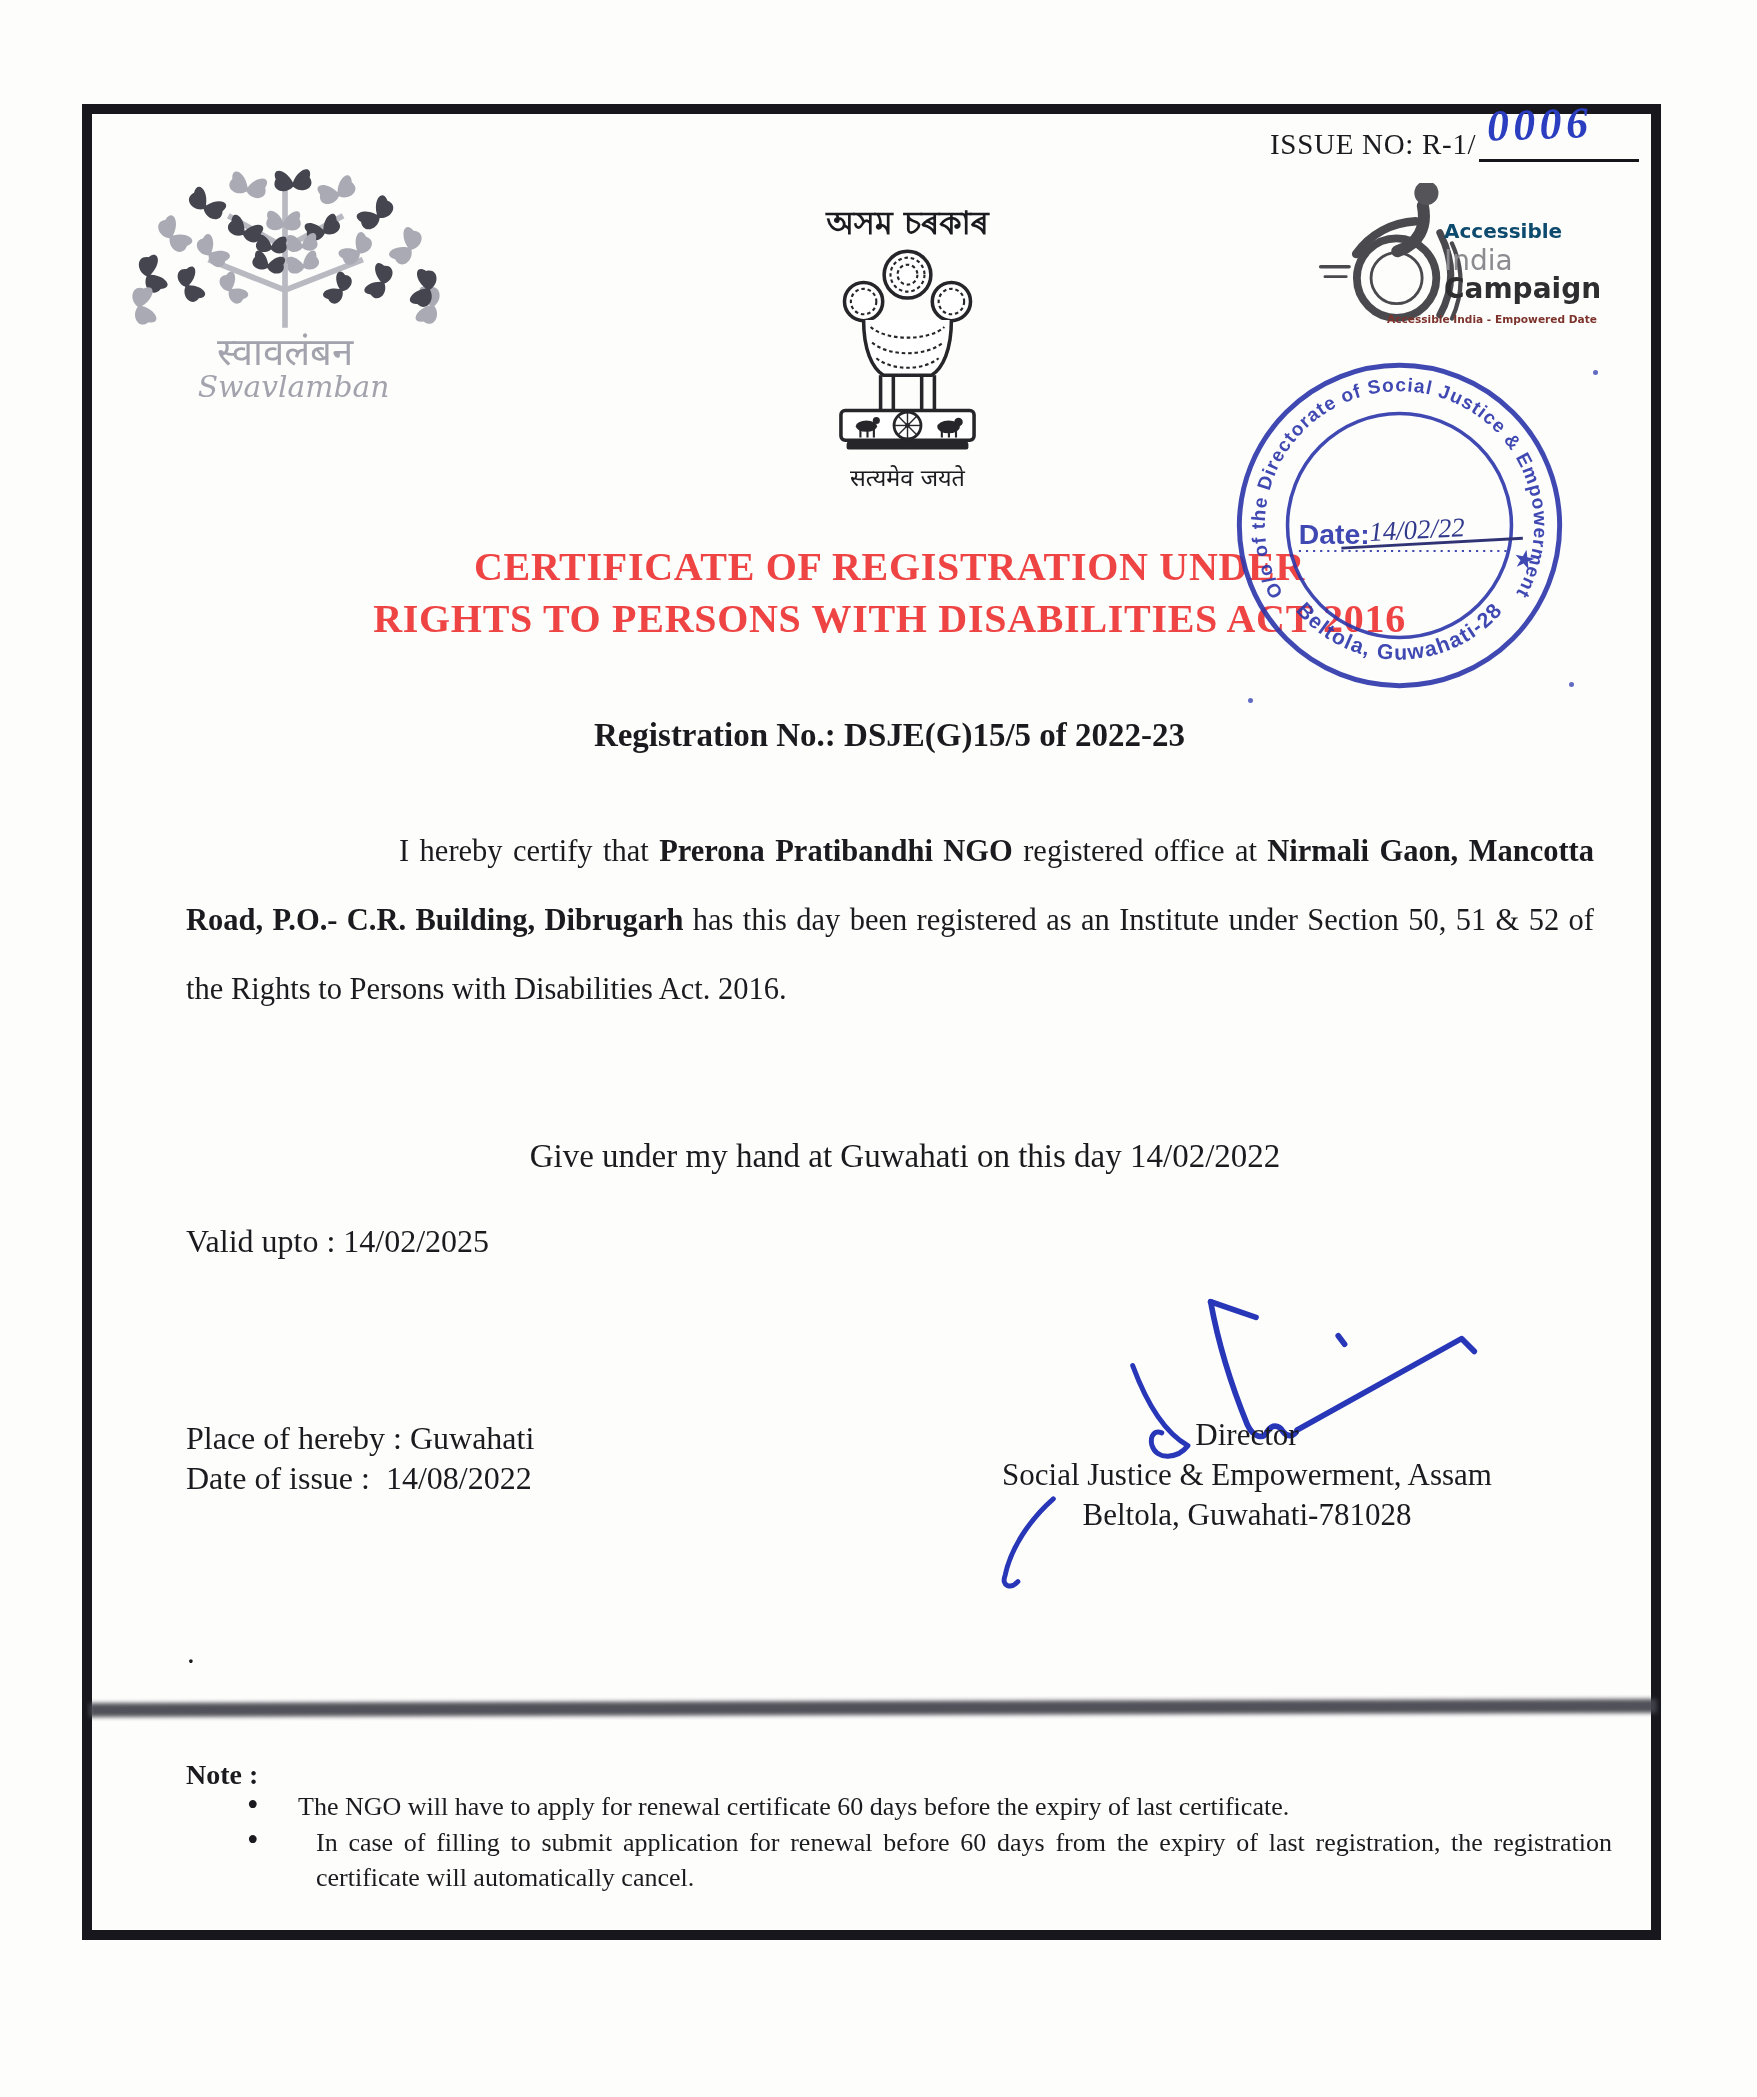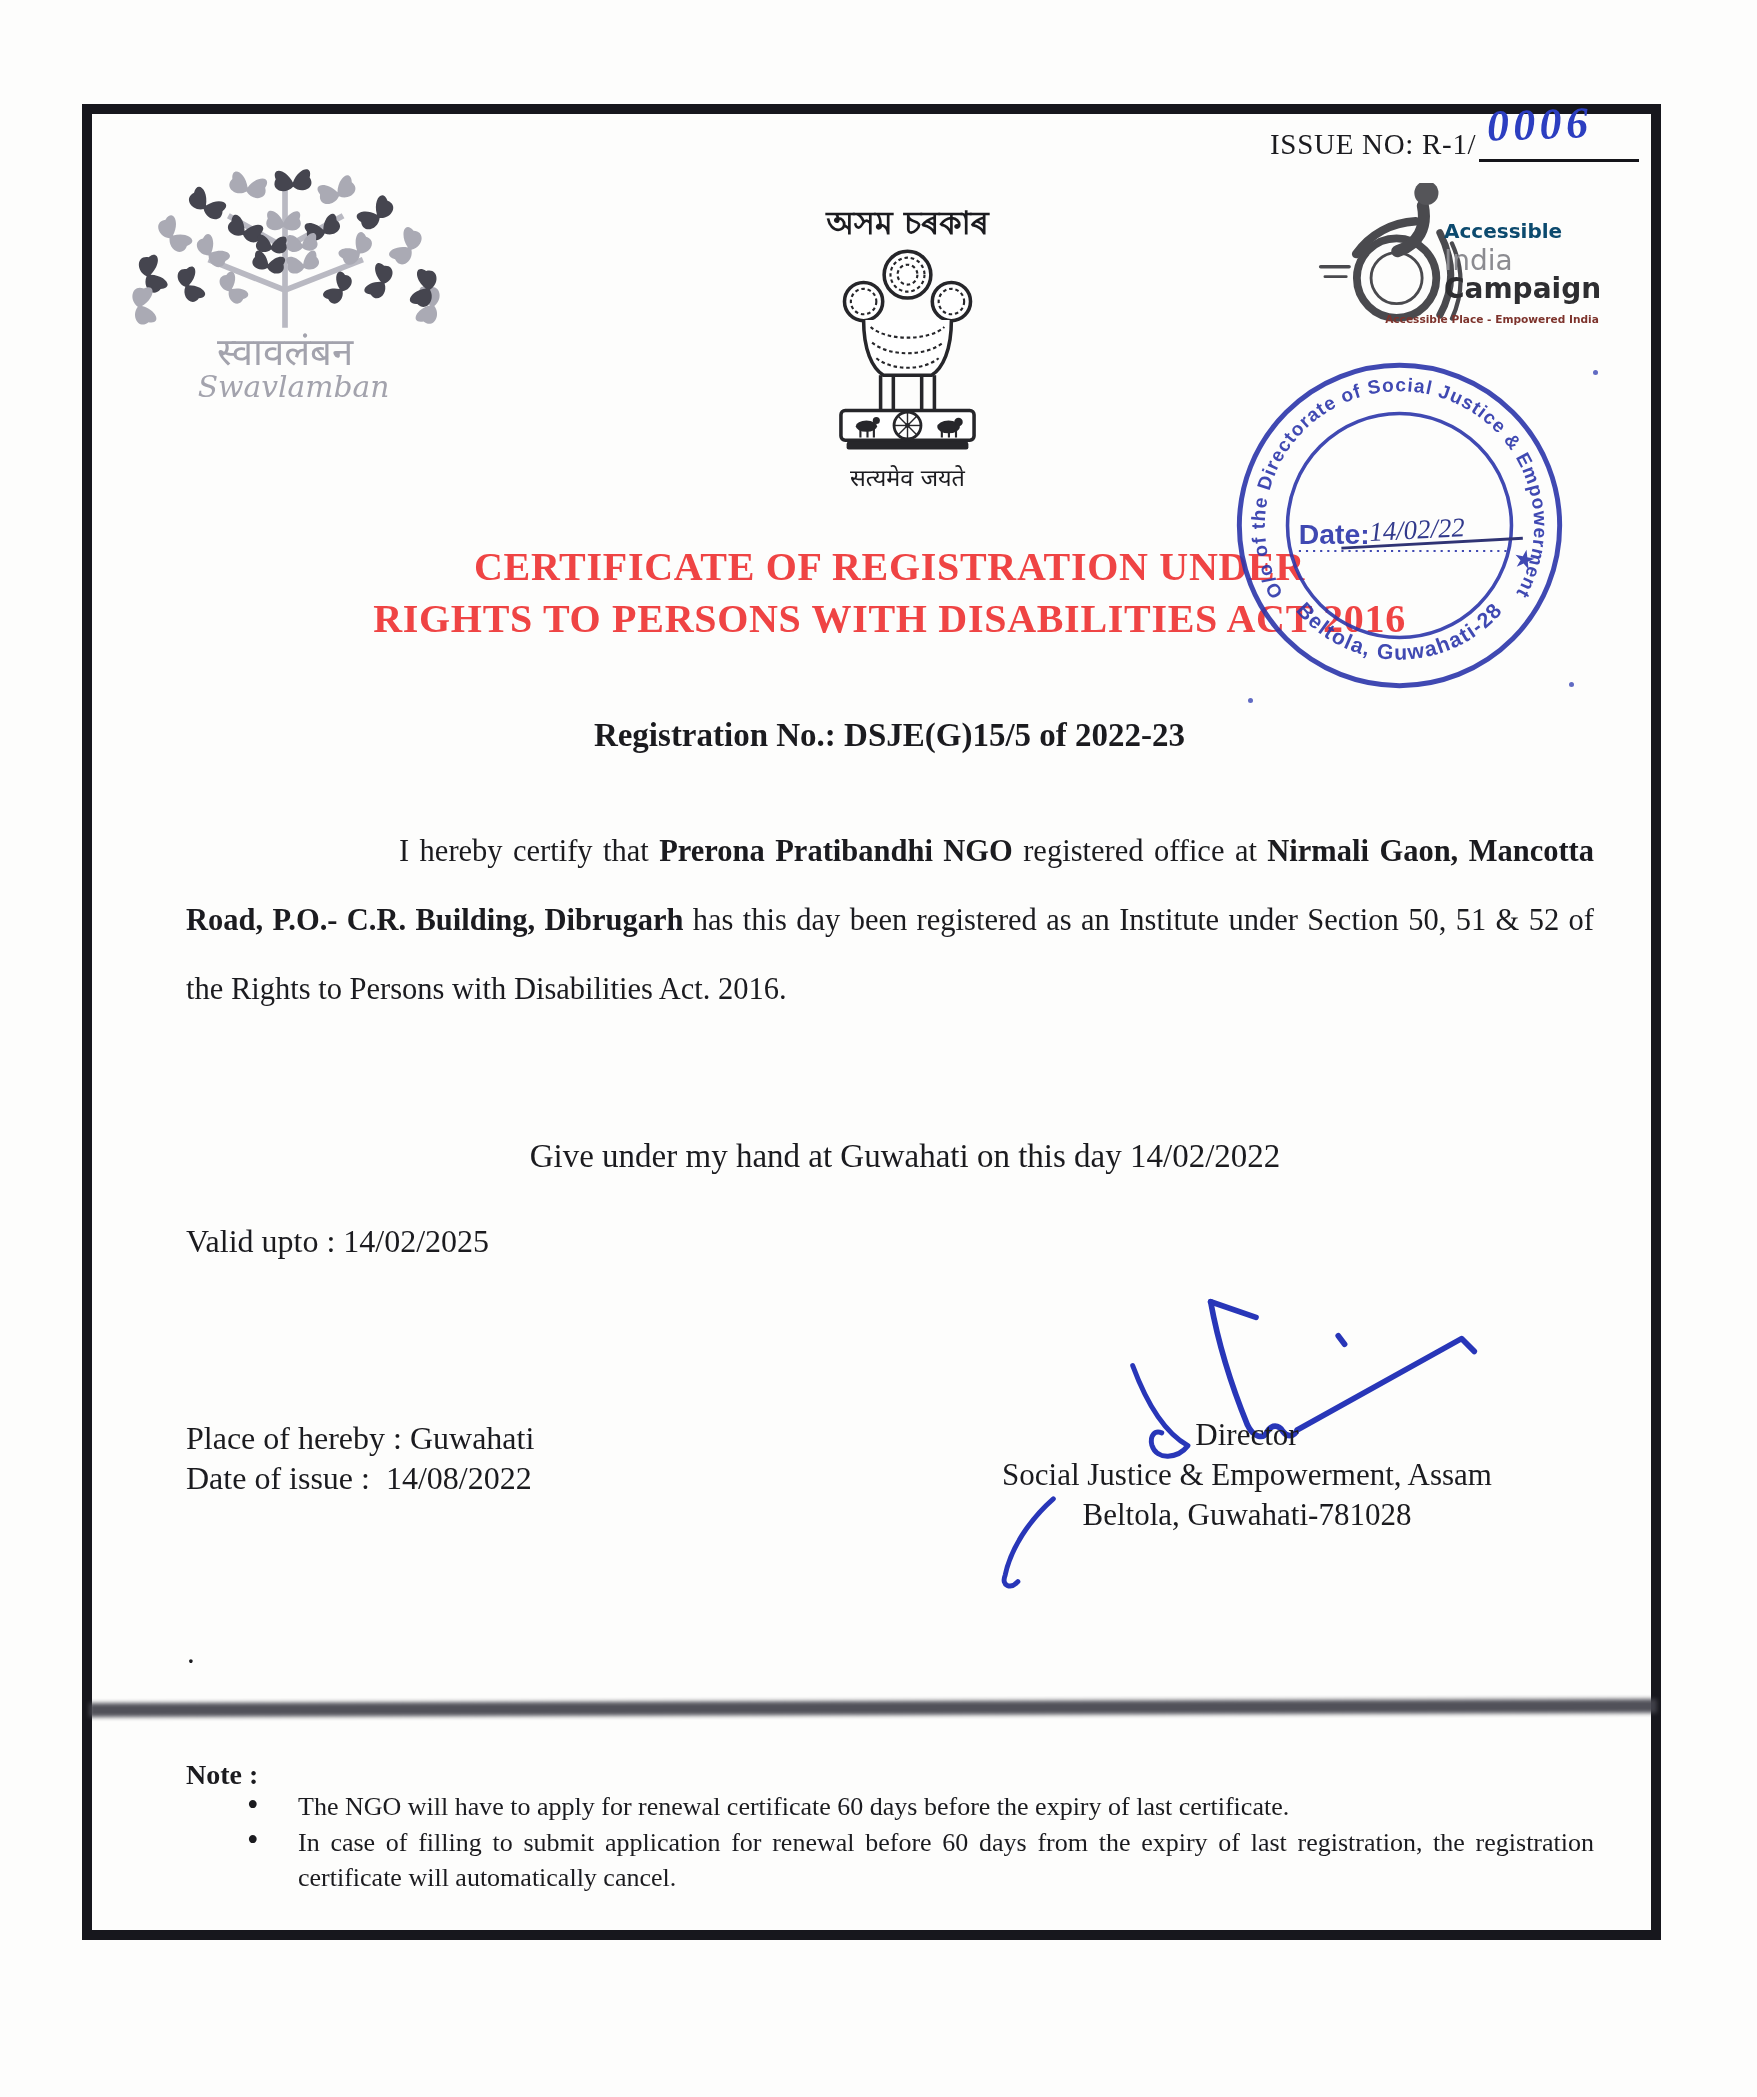--- a/index.html
+++ b/index.html
@@ -46,21 +46,21 @@
   .lonedot{left:187px;top:1635px;font-size:31px;}
   .smudge{left:89px;top:1701px;width:1568px;height:14px;background:#43434c;
           filter:blur(2.1px);transform:rotate(-0.15deg);opacity:.92;}
   
   .note-label{left:186px;top:1759px;font-size:28px;}
   .bullet{font-size:33px;line-height:28px;}
   .b1{left:247px;top:1791px;}
   .b2{left:247px;top:1826px;}
   .note-item{font-size:26px;line-height:35px;width:1296px;left:298px;}
   .n1{top:1789px;}
-  .n2{top:1825px;}
+  .n2{top:1825px;margin-left:18px;}
   .speck{width:5px;height:5px;border-radius:50%;background:#3a46b4;opacity:.8;}
 </style>
 </head>
 <body>
 
 <div id="page">
   <div id="frame" class="abs"></div>
 
   <div class="abs issue-label">ISSUE NO: R-1/</div>
   <div class="abs issue-value">0006</div>
@@ -171,21 +171,21 @@
         <path d="M152,32 C158,62 146,86 116,96" stroke-width="17"></path>
         <path d="M58,100 C78,72 108,56 142,54" stroke-width="12"></path>
         <path d="M176,70 C196,110 196,150 176,186" stroke-width="10"></path>
         <path d="M193,85 C209,120 209,156 193,191" stroke-width="6"></path>
       </g>
       <circle cx="157" cy="14" r="17" fill="#555559"></circle>
     </svg>
     <div class="aic-line aic-1">Accessible</div>
     <div class="aic-line aic-2">India</div>
     <div class="aic-line aic-3">Campaign</div>
-    <div class="aic-tag">Accessible Place - Empowered India</div>
+    <div class="aic-tag">Accessible India - Empowered Date</div>
   </div>
 
   <div class="abs title center">CERTIFICATE OF REGISTRATION UNDER</div>
   <div class="abs title center" style="top:593px;">RIGHTS TO PERSONS WITH DISABILITIES ACT 2016</div>
   <div class="abs regno center">Registration No.: DSJE(G)15/5 of 2022-23</div>
 
   <svg class="abs stamp" width="343" height="343" viewBox="0 0 484 484">
     <defs>
       <path id="arcTop" d="M 86 351 A 190 190 0 1 1 398 351"></path>
       <path id="arcBot" d="M 70 322 A 190 190 0 0 0 414 322"></path>

